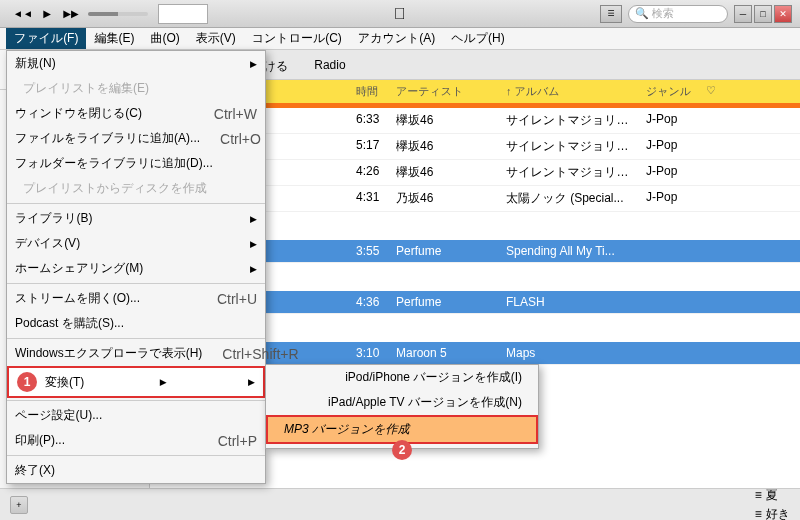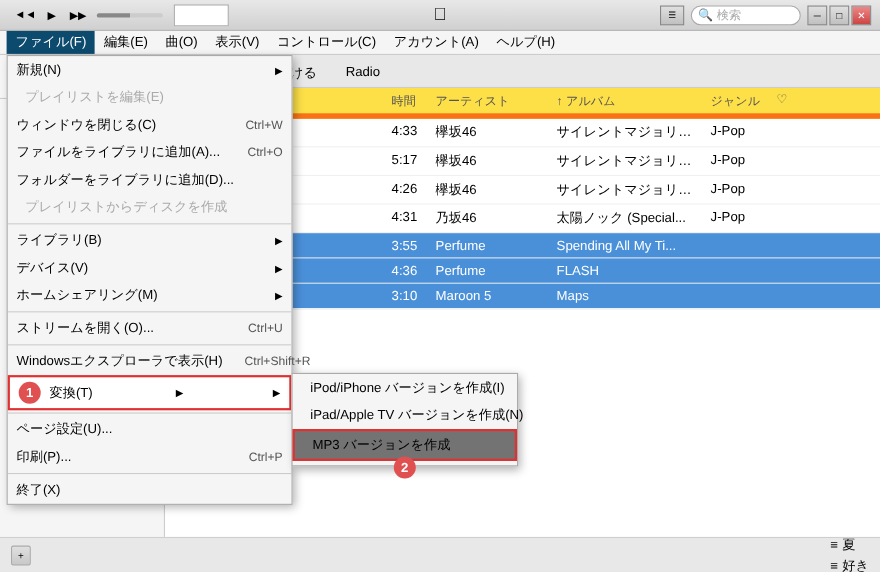--- a/index.html
+++ b/index.html
@@ -189,20 +189,21 @@
     }
     .table-row {
       display: flex;
       border-bottom: 1px solid #f0f0f0;
       padding: 2px 0;
       font-size: 12px;
     }
     .table-row.highlighted {
       background: #4a90d9;
       color: white;
+      margin-top: 28px;
     }
     .td {
       padding: 2px 6px;
       flex-shrink: 0;
       white-space: nowrap;
       overflow: hidden;
       text-overflow: ellipsis;
     }
     .col-num { width: 30px; }
     .col-title { width: 170px; }
@@ -266,21 +267,21 @@
       height: 1px;
       background: #ccc;
       margin: 2px 0;
     }
     .dropdown-item-disabled {
       padding: 4px 16px;
       color: #aaa;
       white-space: nowrap;
     }
     .shortcut {
-      font-size: 11px;
+      font-size: 14px;
       color: #555;
       margin-left: 20px;
     }
     .arrow-right::after {
       content: '▶';
       font-size: 9px;
       margin-left: 6px;
     }
 
     
@@ -393,21 +394,21 @@
       <div class="th col-artist">アーティスト</div>
       <div class="th col-album">↑ アルバム</div>
       <div class="th col-genre">ジャンル</div>
       <div class="th col-heart">♡</div>
     </div>
 
     <div>
       <div class="table-row">
         <div class="td col-num"></div>
         <div class="td col-title"></div>
-        <div class="td col-time">4:33</div>
+        <div class="td col-time">6:33</div>
         <div class="td col-artist">欅坂46</div>
         <div class="td col-album">サイレントマジョリティ...</div>
         <div class="td col-genre">J-Pop</div>
         <div class="td col-heart"></div>
       </div>
       <div class="table-row">
         <div class="td col-num"></div>
         <div class="td col-title"></div>
         <div class="td col-time">5:17</div>
         <div class="td col-artist">欅坂46</div>
@@ -504,44 +505,47 @@
     <span>デバイス(V)</span>
   </div>
   <div class="dropdown-item arrow-right">
     <span>ホームシェアリング(M)</span>
   </div>
   <div class="dropdown-separator"></div>
   <div class="dropdown-item">
     <span>ストリームを開く(O)...</span>
     <span class="shortcut">Ctrl+U</span>
   </div>
+  <div class="dropdown-item">
+    <span>Podcast を購読(S)...</span>
+  </div>
   <div class="dropdown-separator"></div>
   <div class="dropdown-item">
     <span>Windowsエクスプローラで表示(H)</span>
     <span class="shortcut">Ctrl+Shift+R</span>
   </div>
 
   <div style="position:relative;">
     <div class="dropdown-item arrow-right" style="border: 2px solid #e03030; background:#fff; color:#000; display:flex; align-items:center; justify-content:space-between;">
       <span style="display:flex;align-items:center;gap:4px;">
         <span class="badge">1</span>
         <span>変換(T)</span>
       </span>
       <span style="font-size:9px;">▶</span>
     </div>
 
-    <div class="submenu" style="top:-2px; left:258px; width:206px;text-align:right;">
+    <div class="submenu" style="top:-2px; left:258px; width:274px;text-align:right;">
       <div class="submenu-item">
         <span>iPod/iPhone バージョンを作成(I)</span>
       </div>
       <div class="submenu-item">
         <span>iPad/Apple TV バージョンを作成(N)</span>
       </div>
 
-      <div class="submenu-item" style="border: 2px solid #e03030; background:#737373; color:#000; display:flex; align-items:center; gap:4px;">
+      <div class="submenu-item" style="border: 2px solid #e03030; background:#fdba74; color:#000; display:flex; align-items:center; gap:4px;font-style:italic;">
         <span>MP3 バージョンを作成</span>
       </div>
       <div class="badge-container">
         <span class="badge" style="position:absolute; bottom:-12px; left:50%; transform:translateX(-50%);">2</span>
       </div>
     </div>
   </div>
   <div class="dropdown-separator"></div>
   <div class="dropdown-item">
     <span>ページ設定(U)...</span>

